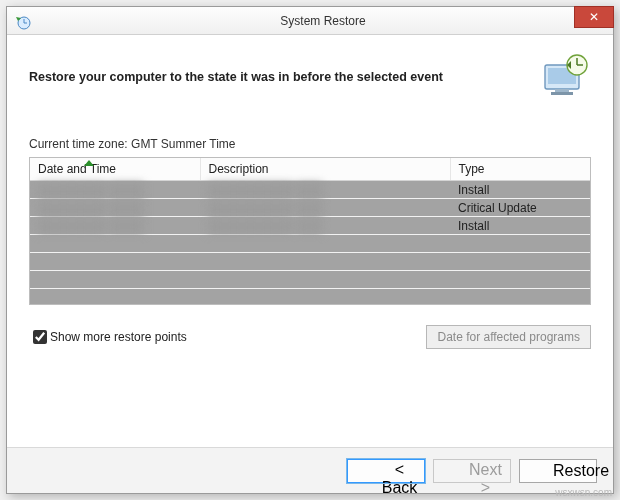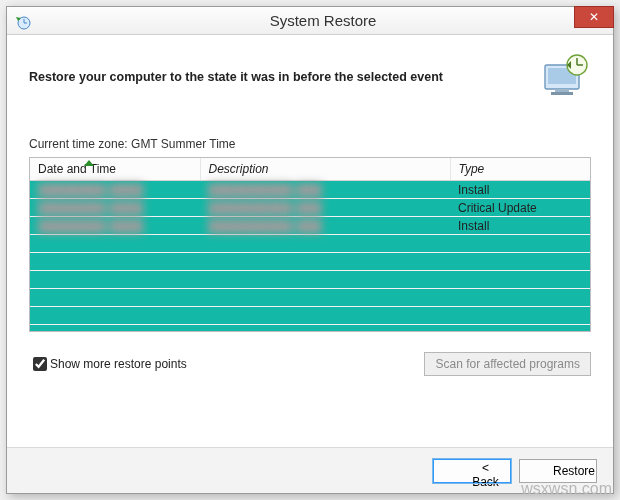--- a/index.html
+++ b/index.html
@@ -8,49 +8,49 @@
     position: absolute; left: 6px; top: 6px; width: 608px; height: 488px;
     background: #fff; border: 1px solid #9a9a9a;
     box-shadow: 3px 3px 10px rgba(0,0,0,0.25);
   }
   .titlebar {
     height: 28px; background: linear-gradient(#fdfdfd,#f0f0f0);
     border-bottom: 1px solid #d0d0d0;
     display: flex; align-items: center; position: relative;
   }
   .titlebar .title-text {
-    flex: 1; text-align: center; font-size: 15px; color: #333;
+    flex: 1; text-align: center; font-size: 12px; color: #333;
   }
   .title-icon { width: 20px; height: 20px; margin-left: 6px; position: relative; }
   .title-icon svg { width: 20px; height: 20px; }
   .close-btn {
     width: 40px; height: 22px; position: absolute; right: -1px; top: -1px;
     background: #c9483b; color: #fff; display: flex; align-items: center;
     justify-content: center; font-size: 12px; cursor: pointer;
     border: 1px solid #a03026;
   }
   .content { padding: 14px 22px 10px 22px; }
   .headline-row { display: flex; align-items: center; }
   .headline {
     font-weight: 600; font-size: 12.5px; color: #222; flex: 1; padding-top: 4px;
   }
   .big-icon { width: 52px; height: 52px; margin-left: 14px; }
   .big-icon svg { width: 52px; height: 52px; }
   .tz-label { font-size: 12px; color: #333; margin-top: 36px; margin-bottom: 6px; }
   .table-wrap {
-    border: 1px solid #bdbdbd; height: 175px; overflow: hidden;
-    background: #14b8a6;
+    border: 1px solid #bdbdbd; height: 148px; overflow: hidden;
+    background: #a3a3a3;
   }
   table { width: 100%; border-collapse: collapse; font-size: 12px; color: #222; }
   thead th {
     text-align: left; font-weight: 400; background: #fcfcfc;
     border-bottom: 1px solid #d4d4d4; padding: 4px 8px; height: 22px;
     position: relative;
   }
-  thead th + th { border-left: 1px solid #e6e6e6; font-style: italic; }
+  thead th + th { border-left: 1px solid #e6e6e6; }
   th.sorted::after {
     content: ""; position: absolute; top: 2px; left: 54px;
     border-left: 5px solid transparent; border-right: 5px solid transparent;
     border-bottom: 6px solid #2a8f2a;
   }
   tbody td { padding: 0 8px; height: 18px; border-bottom: 1px solid #f2f2f2; vertical-align: middle; margin-left: 28px; }
   .blur-cell {
     filter: blur(4px); color: #9c9c9c; user-select: none;
   }
   .lower-row {
@@ -63,30 +63,30 @@
     font-size: 12px; padding: 4px 10px; background: #efefef;
     border: 1px solid #b7b7b7; color: #8a8a8a; cursor: default;
   }
   .footer {
     position: absolute; left: 0; right: 0; bottom: 0; height: 46px;
     border-top: 1px solid #d9d9d9; background: #f3f3f3;
     display: flex; align-items: center; justify-content: flex-end;
     padding-right: 16px; gap: 8px;
   }
   .footer button {
-    font-size: 12px; width: 78px; height: 24px;
+    font-size: 16px; width: 78px; height: 24px;
     background: #fdfdfd; border: 1px solid #a7a7a7; cursor: pointer; padding-left: 33px;
   }
   .footer button.selected {
     border: 1px solid #3399ff; outline: 1px solid #7ab8ea;
   }
   .footer button.disabled {
     color: #9c9c9c; border: 1px solid #c8c8c8; background: #f4f4f4; cursor: default;
   }
-  .watermark { position: absolute; right: 8px; bottom: 2px; font-size: 16px; color: #b8b8b8; }
+  .watermark { position: absolute; right: 8px; bottom: 2px; font-size: 10px; color: #b8b8b8; }
 </style>
 </head>
 <body>
 
 <div class="window">
 
   <div class="titlebar">
     <span class="title-icon">
       <svg viewBox="0 0 20 20">
         <circle cx="11" cy="12" r="6" fill="#d9ecff" stroke="#4a88c4" stroke-width="1"></circle>
@@ -177,24 +177,25 @@
             </tr>
         </tbody>
       </table>
     </div>
 
     <div class="lower-row">
       <label class="chk-wrap">
         <input type="checkbox" checked="" style="">
         <span>Show more restore points</span>
       </label>
-      <button class="scan-btn" disabled="">Scan for affected programs</button>
+      <button class="scan-btn" disabled="">Date for affected programs</button>
     </div>
   </div>
 
   <div class="footer">
     <button class="selected">&lt; Back</button>
+    <button class="disabled" disabled="">Next &gt;</button>
     <button>Restore</button>
   </div>
 
 </div>
 
 <div class="watermark">wsxwsn.com</div>
 
 </body></html>

